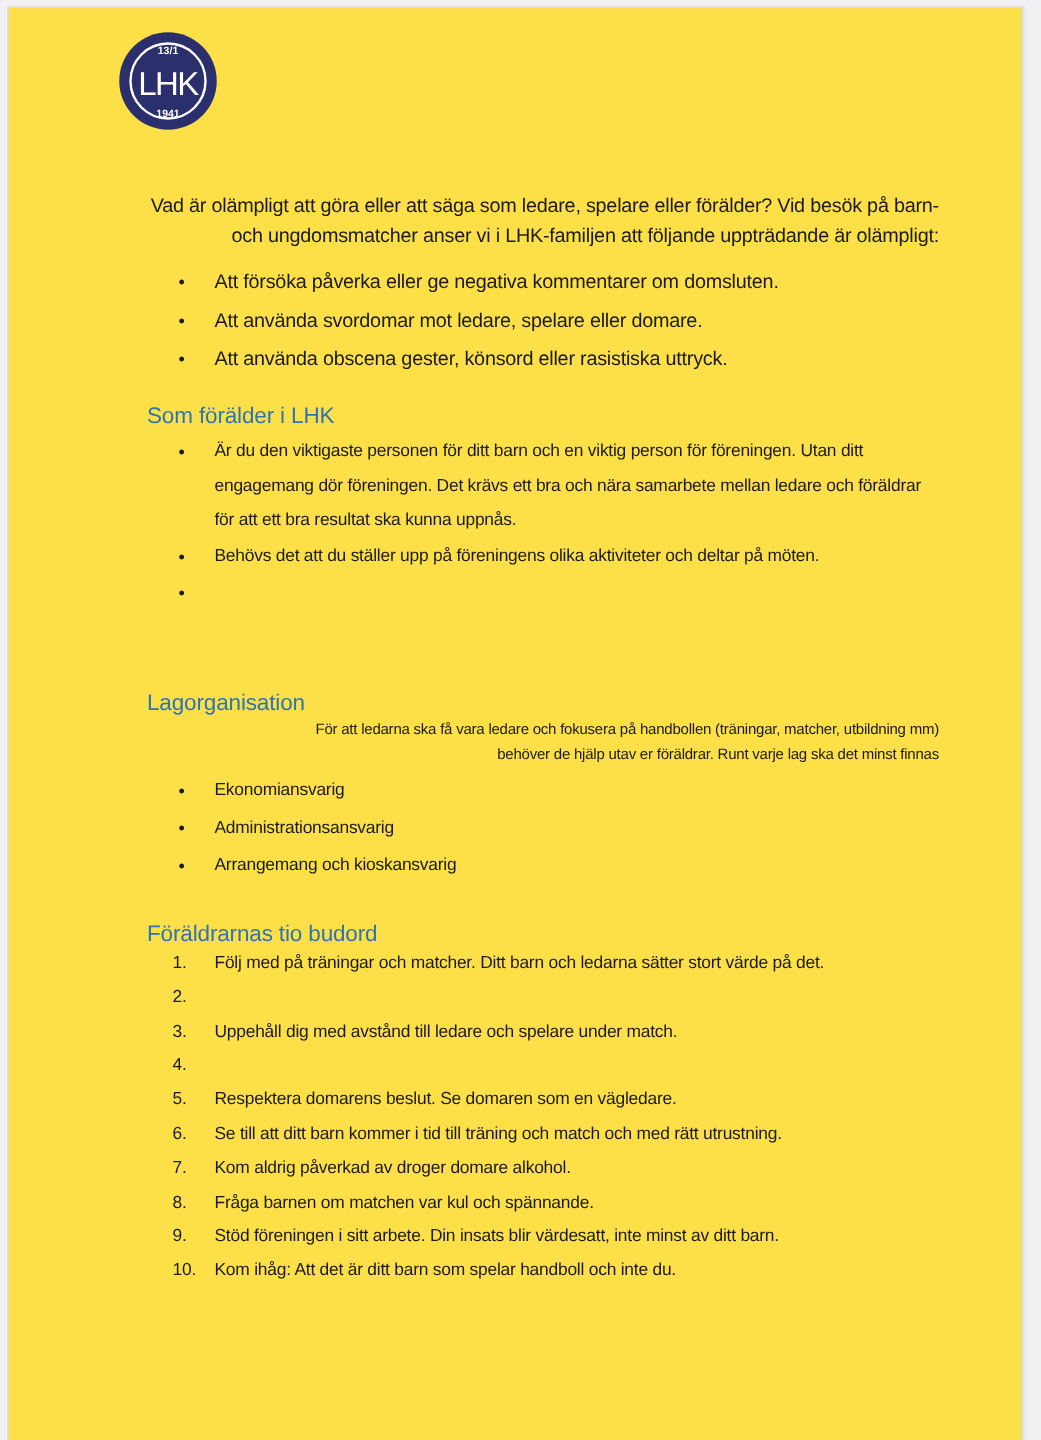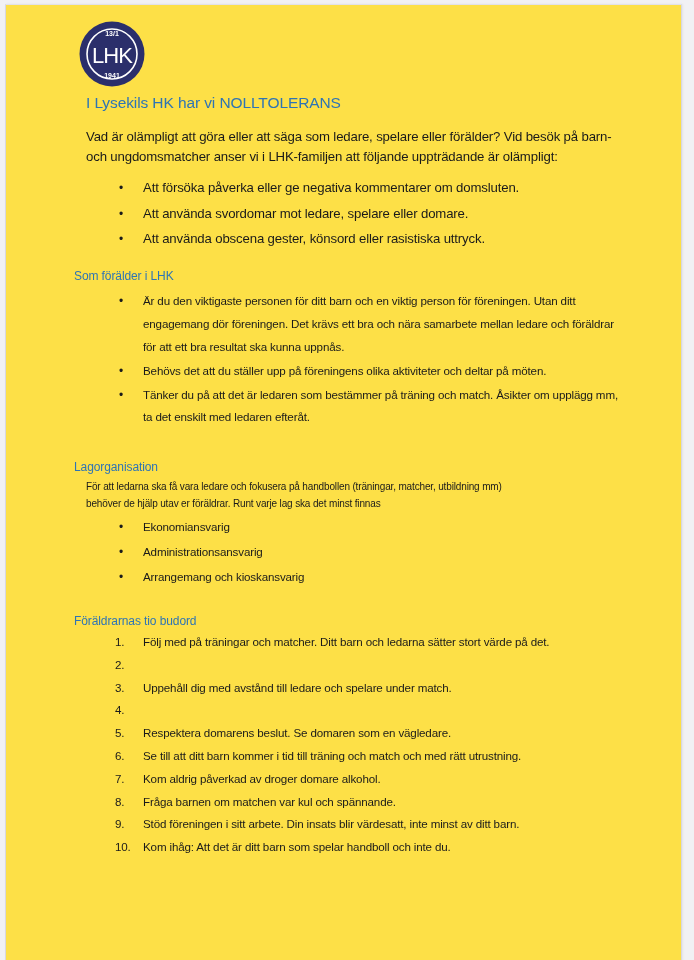--- a/index.html
+++ b/index.html
@@ -19,28 +19,29 @@
   }
   .logo {
     position: absolute; left: 73px; top: 16px; width: 66px; height: 66px;
   }
   .h-main {
     position: absolute; left: 80px; top: 89px;
     font-size: 15.5px; color: #2e74b5; margin: 0; font-weight: normal;
     letter-spacing: -0.1px;
   }
   .h-sec {
-    position: absolute; left: 68px;
-    font-size: 12px; color: #2e74b5; margin: 0; font-weight: normal;
+    position: absolute; left: 92px;
+    font-size: 15px; color: #2e74b5; margin: 0; font-weight: normal;
     letter-spacing: -0.1px;
   }
   .para {
     position: absolute; left: 80px; width: 540px;
     font-size: 13.2px; color: #1a1a1a; line-height: 20px; margin: 0;
     letter-spacing: -0.15px;
+    text-align: right;
   }
   .para.small { font-size: 10px; line-height: 17px; }
   ul.blist, ol.nlist { position: absolute; margin: 0; padding: 0; list-style: none; }
   .blist li, .nlist li {
     position: relative; color: #1a1a1a; letter-spacing: -0.15px;
   }
   .blist li .bullet {
     position: absolute; left: -24px; top: 0;
     font-size: 12px;
   }
@@ -62,39 +63,38 @@
 <div class="page">
 
   <svg class="logo" viewBox="0 0 66 66">
     <circle cx="33" cy="33" r="32.5" fill="#2b2f6b"></circle>
     <circle cx="33" cy="33" r="25" fill="none" stroke="#ffffff" stroke-width="1.6"></circle>
     <text x="33" y="15" text-anchor="middle" fill="#ffffff" font-size="7" font-weight="bold" font-family="Liberation Sans, sans-serif">13/1</text>
     <text x="33" y="42" text-anchor="middle" fill="#ffffff" font-size="22" font-family="Liberation Sans, sans-serif" letter-spacing="-1">LHK</text>
     <text x="33" y="57" text-anchor="middle" fill="#ffffff" font-size="7" font-weight="bold" font-family="Liberation Sans, sans-serif">1941</text>
   </svg>
 
-  <h1 class="h-main">I Lysekils HK har vi NOLLTOLERANS</h1>
 
   <p class="para" style="top:122px;">
     <span>Vad är olämpligt att göra eller att säga som ledare, spelare eller förälder? Vid besök på barn-</span><br>
     <span>och ungdomsmatcher anser vi i LHK-familjen att följande uppträdande är olämpligt:</span>
   </p>
 
   <ul class="blist list1">
     <li><span class="bullet">•</span><span>Att försöka påverka eller ge negativa kommentarer om domsluten.</span></li>
     <li><span class="bullet">•</span><span>Att använda svordomar mot ledare, spelare eller domare.</span></li>
     <li><span class="bullet">•</span><span>Att använda obscena gester, könsord eller rasistiska uttryck.</span></li>
   </ul>
 
   <h2 class="h-sec" style="top:264px;">Som förälder i LHK</h2>
 
   <ul class="blist list2">
     <li><span class="bullet">•</span><span>Är du den viktigaste personen för ditt barn och en viktig person för föreningen. Utan ditt engagemang dör föreningen. Det krävs ett bra och nära samarbete mellan ledare och föräldrar för att ett bra resultat ska kunna uppnås.</span></li>
     <li><span class="bullet">•</span><span>Behövs det att du ställer upp på föreningens olika aktiviteter och deltar på möten.</span></li>
-    <li><span class="bullet">•</span><span>Tänker du på att det är ledaren som bestämmer på träning och match. Åsikter om upplägg mm, ta det enskilt med ledaren efteråt.</span></li>
+    <li><span class="bullet">•</span></li>
   </ul>
 
   <h2 class="h-sec" style="top:455px;">Lagorganisation</h2>
 
   <p class="para small" style="top:473px;">
     <span>För att ledarna ska få vara ledare och fokusera på handbollen (träningar, matcher, utbildning mm)</span><br>
     <span>behöver de hjälp utav er föräldrar. Runt varje lag ska det minst finnas</span>
   </p>
 
   <ul class="blist list3">

